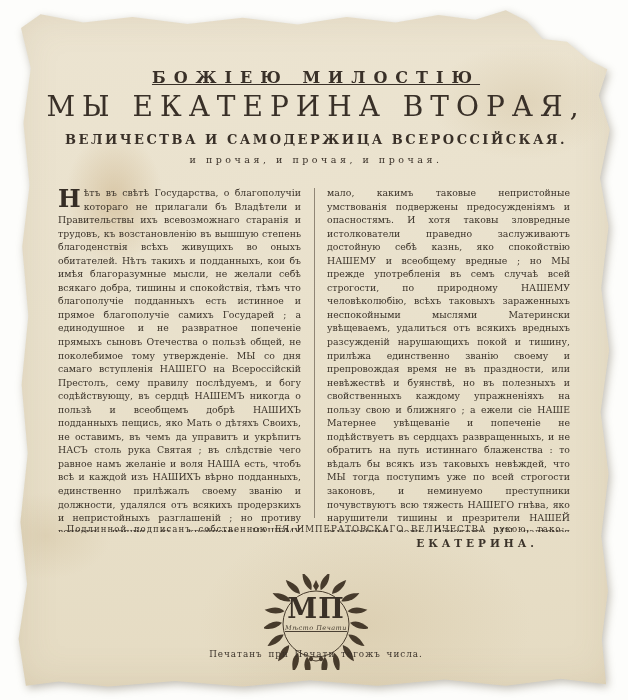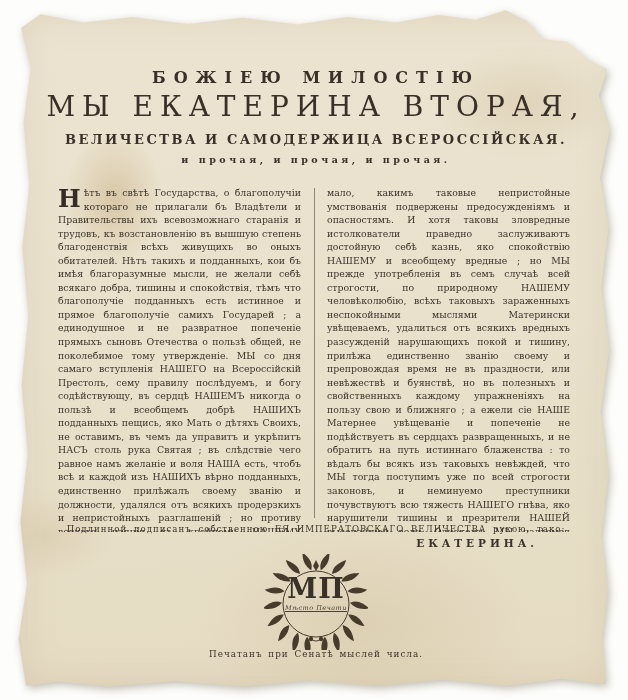--- a/index.html
+++ b/index.html
@@ -27,24 +27,24 @@
       63% 2.4%, 70% 1.3%, 76% 2.0%, 81% 0.6%, 84.5% 2.2%, 87% 4.8%, 91% 5.2%, 94.5% 7.8%,
       97.6% 9.2%, 96.2% 13%, 98% 18%, 96.4% 25%, 97.8% 32%, 96.6% 41%, 97.9% 50%,
       96.5% 59%, 97.8% 68%, 96.6% 77%, 97.7% 85%, 96.7% 92%, 97.4% 98.6%,
       90% 97.8%, 81% 98.8%, 71% 97.9%, 60% 98.8%, 49% 98.0%, 38% 98.9%, 27% 98.1%,
       16% 98.9%, 8% 98.2%, 2.6% 98.8%,
       1.4% 92%, 2.8% 84%, 1.7% 75%, 2.9% 65%, 1.9% 55%, 3.0% 45%, 2.0% 35%, 3.2% 26%,
       2.2% 17%, 3.4% 9%
     );
   }
   .hdr{position:absolute;left:0;width:100%;text-align:center;color:#393028;}
-  .hdr-1{top:62px;font-size:16px;letter-spacing:8px;font-weight:bold;}
+  .hdr-1{top:62px;font-size:16px;letter-spacing:8px;font-weight:bold;text-decoration:underline;}
   .hdr-2{top:84px;font-size:28px;letter-spacing:7px;font-weight:normal;}
   .hdr-3{top:126px;font-size:13px;letter-spacing:2.5px;font-weight:bold;}
-  .hdr-4{top:148px;font-size:9.5px;letter-spacing:3.5px;font-weight:bold;}
+  .hdr-4{top:148px;font-size:9.5px;letter-spacing:3.5px;font-weight:normal;}
   .columns{
     position:absolute;top:180px;left:48px;width:512px;height:346px;
     display:flex;color:#3b332a;
   }
   .col{
     width:243px;font-size:9.35px;line-height:13.55px;text-align:justify;
     text-justify:inter-word;overflow:hidden;height:100%;
   }
   .col-gap{
     width:26px;position:relative;flex:0 0 auto;
@@ -55,21 +55,21 @@
   }
   .dropcap{
     float:left;font-size:24px;line-height:22px;font-weight:bold;
     padding:2px 3px 0 0;color:#352d25;
   }
   .sig{position:absolute;left:0;width:100%;color:#3b332a;}
   .sig-attest{top:518px;text-align:center;font-size:8.6px;letter-spacing:1px;word-spacing:3px;}
   .sig-name{top:531px;text-align:right;padding-right:84px;box-sizing:border-box;
     font-size:10.5px;letter-spacing:4px;font-weight:bold;}
   .seal{
-    position:absolute;top:548px;left:50%;transform:translateX(-50%);
+    position:absolute;top:568px;left:50%;transform:translateX(-50%);
     width:104px;height:96px;color:#40362a;
   }
   .seal svg{position:absolute;left:0;top:0;}
   .seal-mono{
     position:absolute;top:22px;left:0;width:100%;text-align:center;
     font-size:27px;font-weight:bold;letter-spacing:1px;line-height:26px;color:#3a3127;
   }
   .seal-cap{
     position:absolute;top:50px;left:0;width:100%;text-align:center;
     font-size:6.5px;font-style:italic;letter-spacing:.5px;color:#4a4033;text-decoration:underline;
@@ -135,17 +135,17 @@
             <path d="M52 6 l3 6 -3 5 -3 -5 z" fill="#473b2c"></path>
             <path d="M46 84 q6 5 12 0 q-6 7 -12 0 z" fill="#473b2c"></path>
             <circle cx="47" cy="85" r="2.2" fill="#473b2c"></circle>
             <circle cx="57" cy="85" r="2.2" fill="#473b2c"></circle>
           </g>
         </svg>
         <div class="seal-mono">МП</div>
         <div class="seal-cap">Мѣсто Печати</div>
       </div>
 
-      <div class="imprint">Печатанъ при Сенатѣ мыслей числа.</div>
+      <div class="imprint">Печатанъ при Печати тогожъ числа.</div>
 
     </div>
   </div>
 </div>
 
 </body></html>

